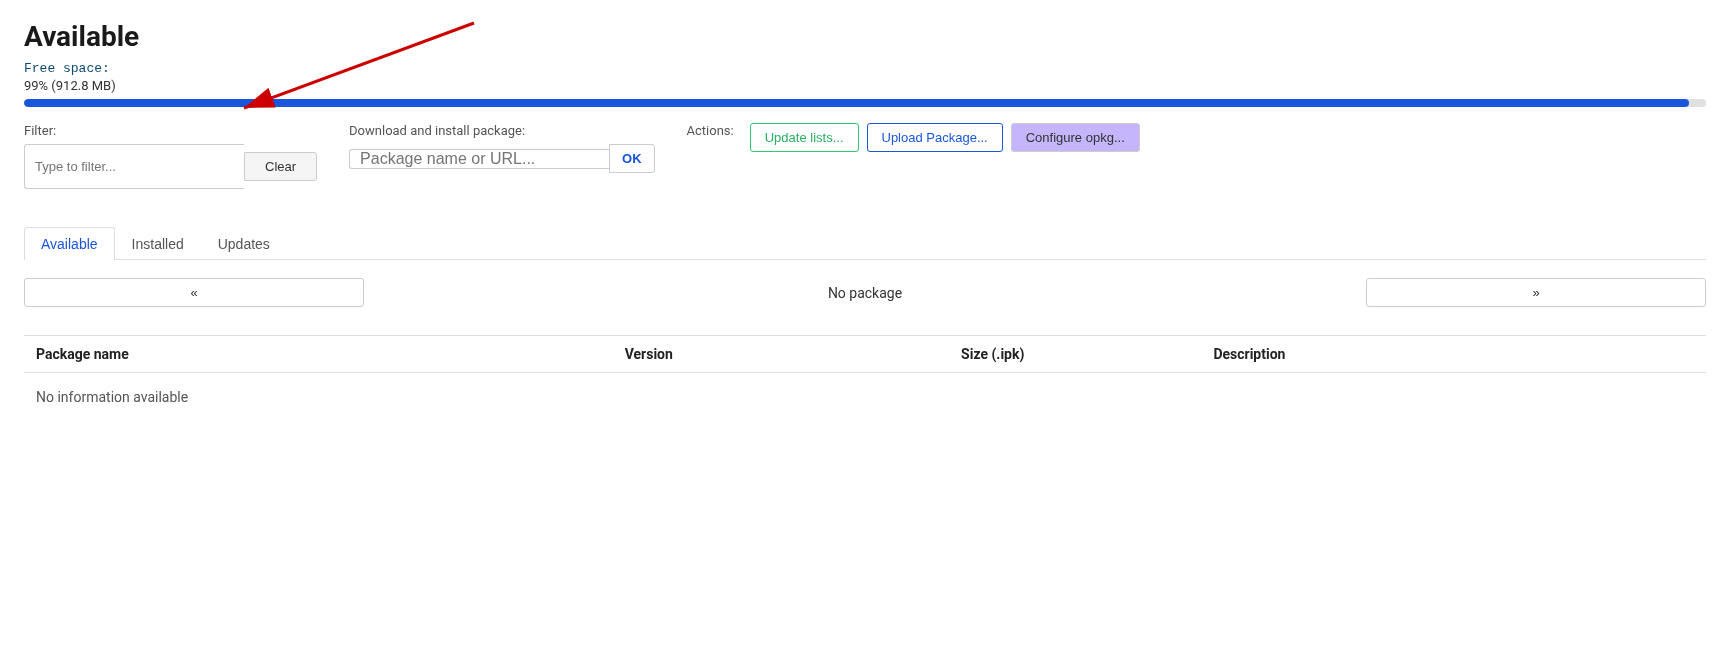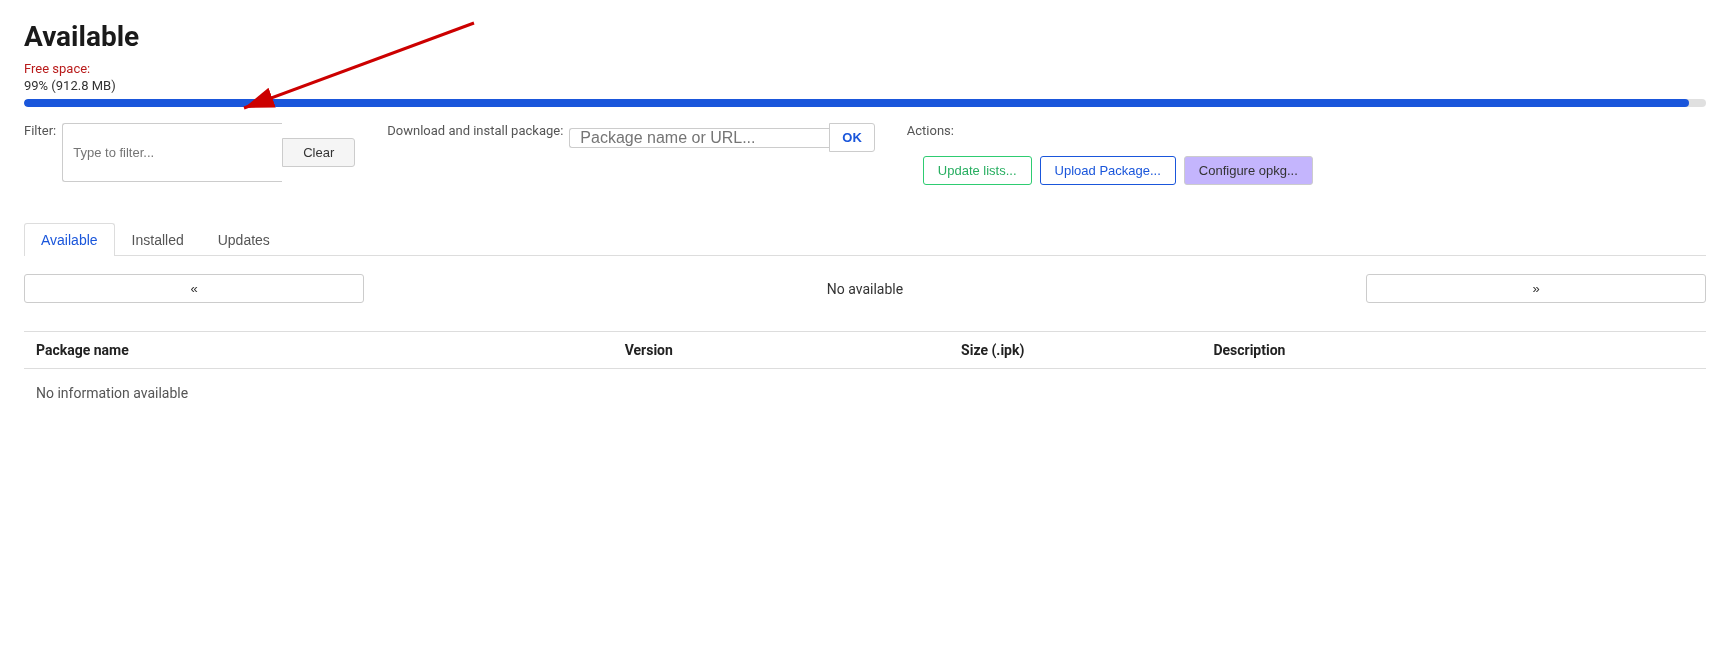--- a/index.html
+++ b/index.html
@@ -13,22 +13,23 @@
 
     .page-title {
       font-size: 28px;
       font-weight: 700;
       color: #1a1a1a;
       margin-bottom: 8px;
     }
 
     .free-space-label {
       font-size: 13px;
-      color: #b91c1c;
+      color: #0c4a6e;
       margin-bottom: 2px;
+      font-family: Liberation Mono, monospace;
     }
 
     .free-space-value {
       font-size: 13px;
       color: #333;
       margin-bottom: 6px;
     }
 
     .progress-bar-container {
       width: 100%;
@@ -62,39 +63,39 @@
     .controls-row {
       display: flex;
       align-items: flex-start;
       gap: 32px;
       margin-bottom: 18px;
       flex-wrap: wrap;
     }
 
     .control-group {
       display: flex;
-      flex-direction: row;
+      flex-direction: column;
       gap: 6px;
     }
 
     .control-label {
       font-size: 13px;
       color: #555;
     }
 
     .control-inline {
       display: flex;
       align-items: center;
       gap: 0;
     }
 
     .filter-input {
       border: 1px solid #ccc;
       border-right: none;
-      padding: 21px 10px;
+      padding: 14px 10px;
       font-size: 13px;
       color: #999;
       outline: none;
       width: 220px;
       border-radius: 3px 0 0 3px;
     }
 
     .clear-button {
       border: 1px solid #ccc;
       background: #f5f5f5;
@@ -123,22 +124,21 @@
       padding: 6px 12px;
       font-size: 13px;
       color: #1a56db;
       cursor: pointer;
       border-radius: 0 3px 3px 0;
       font-weight: 600;
     }
 
     .actions-group {
       display: flex;
-      flex-direction: column;
-      gap: 18px;
+      gap: 0;
     }
 
     .actions-buttons {
       display: flex;
       gap: 8px;
       align-items: center;
       padding-left: 16px;
     }
 
     .btn-update-lists {
@@ -307,21 +307,21 @@
 </div>
 
 <div class="tabs-row">
   <button class="tab active">Available</button>
   <button class="tab">Installed</button>
   <button class="tab">Updates</button>
 </div>
 
 <div class="pagination-row">
   <button class="pagination-btn">«</button>
-  <span class="pagination-info">No available</span>
+  <span class="pagination-info">No package</span>
   <button class="pagination-btn">»</button>
 </div>
 
 <table class="package-table">
   <thead>
     <tr>
       <th>Package name</th>
       <th>Version</th>
       <th>Size (.ipk)</th>
       <th>Description</th>

